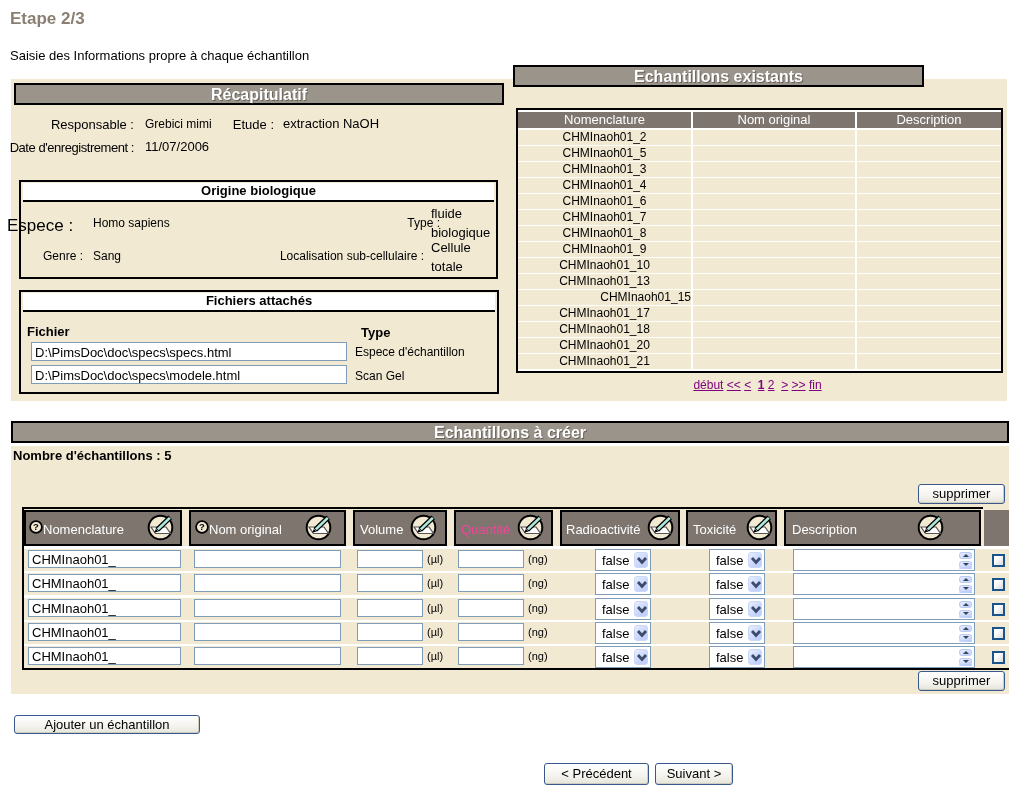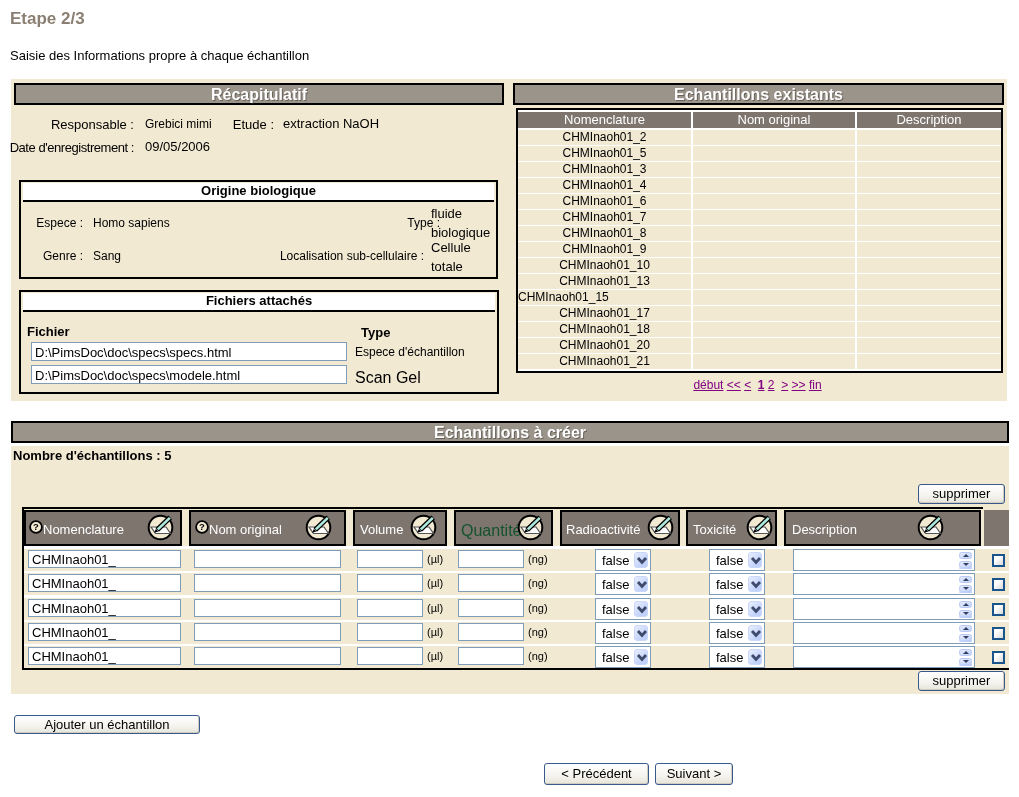--- a/index.html
+++ b/index.html
@@ -10,44 +10,44 @@
 
 <div class="abs" style="left:10px;top:9px;font-size:17px;font-weight:bold;color:#8a7f72">Etape 2/3</div>
 <div class="abs" style="left:10px;top:48px;font-size:13px">Saisie des Informations propre à chaque échantillon</div>
 <div class="abs" style="left:11px;top:79px;width:996px;height:322px;background:#f2e9d3"></div>
 <div class="barttl" style="left:14px;top:83px;width:490px;height:22px;line-height:19px">Récapitulatif</div>
 <div class="lbl" style="left:20px;top:117px;width:114px">Responsable :</div>
 <div class="val" style="left:145px;top:117px">Grebici mimi</div>
 <div class="lbl" style="left:200px;top:117px;width:74px">Etude :</div>
 <div class="val" style="left:283px;top:116px;font-size:13px">extraction NaOH</div>
 <div class="lbl" style="left:0px;top:140px;width:134px;letter-spacing:-0.45px">Date d'enregistrement :</div>
-<div class="val" style="left:145px;top:139px;font-size:13px">09/05/2006</div>
+<div class="val" style="left:145px;top:139px;font-size:13px">11/07/2006</div>
 <div class="abs" style="left:19px;top:180px;width:479px;height:99px;box-sizing:border-box;border:2px solid #000"></div>
 <div class="abs" style="left:23px;top:183px;width:471px;height:17px;background:#fff;border-bottom:2px solid #000;text-align:center;font-weight:bold;font-size:13px;line-height:16px">Origine biologique</div>
-<div class="lbl" style="left:23px;top:216px;width:60px;font-size:12px">Espece :</div>
+<div class="lbl" style="left:7px;top:216px;width:60px;font-size:17px">Espece :</div>
 <div class="val" style="left:93px;top:216px;font-size:12px">Homo sapiens</div>
 <div class="lbl" style="left:310px;top:216px;width:130px;font-size:12px">Type :</div>
 <div class="val" style="left:431px;top:204px;font-size:13px;white-space:normal;width:66px;line-height:19px">fluide biologique</div>
 <div class="lbl" style="left:23px;top:249px;width:60px;font-size:12px">Genre :</div>
 <div class="val" style="left:93px;top:249px;font-size:12px">Sang</div>
 <div class="lbl" style="left:254px;top:249px;width:170px;font-size:12px">Localisation sub-cellulaire :</div>
 <div class="val" style="left:431px;top:238px;font-size:13px;white-space:normal;width:66px;line-height:19px">Cellule totale</div>
 <div class="abs" style="left:19px;top:290px;width:480px;height:104px;box-sizing:border-box;border:2px solid #000"></div>
 <div class="abs" style="left:23px;top:293px;width:472px;height:17px;background:#fff;border-bottom:2px solid #000;text-align:center;font-weight:bold;font-size:13px;line-height:16px">Fichiers attachés</div>
 <div class="abs" style="left:27px;top:324px;font-size:13px;font-weight:bold">Fichier</div>
 <div class="abs" style="left:361px;top:325px;font-size:13px;font-weight:bold">Type</div>
 <div style="position:absolute;left:31px;top:342px;width:316px;height:19px;background:#fff;border:1px solid #7f9db9;box-sizing:border-box">
     <span style="position:absolute;left:3px;top:2px;font-size:13px;white-space:nowrap">D:\PimsDoc\doc\specs\specs.html</span>
   </div>
 <div class="abs" style="left:355px;top:345px;font-size:12px">Espece d'échantillon</div>
 <div style="position:absolute;left:31px;top:365px;width:316px;height:19px;background:#fff;border:1px solid #7f9db9;box-sizing:border-box">
     <span style="position:absolute;left:3px;top:2px;font-size:13px;white-space:nowrap">D:\PimsDoc\doc\specs\modele.html</span>
   </div>
-<div class="abs" style="left:355px;top:369px;font-size:16px">Scan Gel</div>
-<div class="barttl" style="left:513px;top:83px;width:491px;height:22px;line-height:19px">Echantillons existants</div>
+<div class="abs" style="left:355px;top:369px;font-size:12px">Scan Gel</div>
+<div class="barttl" style="left:513px;top:65px;width:411px;height:22px;line-height:19px">Echantillons existants</div>
 <div class="abs" style="left:516px;top:108px;width:487px;height:265px;box-sizing:border-box;border:2px solid #000;background:#fff">
     <div style="position:absolute;left:0px;top:2px;width:173px;height:16px;background:#7d756e;color:#fff;font-size:13px;text-align:center;line-height:16px">Nomenclature</div>
     <div style="position:absolute;left:175px;top:2px;width:162px;height:16px;background:#7d756e;color:#fff;font-size:13px;text-align:center;line-height:16px">Nom original</div>
     <div style="position:absolute;left:339px;top:2px;width:144px;height:16px;background:#7d756e;color:#fff;font-size:13px;text-align:center;line-height:16px">Description</div>
     <div style="position:absolute;left:0px;top:20px;width:173px;height:15px;background:#f2e9d3;font-size:12px;text-align:center;line-height:15px">CHMInaoh01_2</div>
     <div style="position:absolute;left:175px;top:20px;width:162px;height:15px;background:#f2e9d3"></div>
     <div style="position:absolute;left:339px;top:20px;width:144px;height:15px;background:#f2e9d3"></div>
     <div style="position:absolute;left:0px;top:36px;width:173px;height:15px;background:#f2e9d3;font-size:12px;text-align:center;line-height:15px">CHMInaoh01_5</div>
     <div style="position:absolute;left:175px;top:36px;width:162px;height:15px;background:#f2e9d3"></div>
     <div style="position:absolute;left:339px;top:36px;width:144px;height:15px;background:#f2e9d3"></div>
@@ -68,21 +68,21 @@
     <div style="position:absolute;left:339px;top:116px;width:144px;height:15px;background:#f2e9d3"></div>
     <div style="position:absolute;left:0px;top:132px;width:173px;height:15px;background:#f2e9d3;font-size:12px;text-align:center;line-height:15px">CHMInaoh01_9</div>
     <div style="position:absolute;left:175px;top:132px;width:162px;height:15px;background:#f2e9d3"></div>
     <div style="position:absolute;left:339px;top:132px;width:144px;height:15px;background:#f2e9d3"></div>
     <div style="position:absolute;left:0px;top:148px;width:173px;height:15px;background:#f2e9d3;font-size:12px;text-align:center;line-height:15px">CHMInaoh01_10</div>
     <div style="position:absolute;left:175px;top:148px;width:162px;height:15px;background:#f2e9d3"></div>
     <div style="position:absolute;left:339px;top:148px;width:144px;height:15px;background:#f2e9d3"></div>
     <div style="position:absolute;left:0px;top:164px;width:173px;height:15px;background:#f2e9d3;font-size:12px;text-align:center;line-height:15px">CHMInaoh01_13</div>
     <div style="position:absolute;left:175px;top:164px;width:162px;height:15px;background:#f2e9d3"></div>
     <div style="position:absolute;left:339px;top:164px;width:144px;height:15px;background:#f2e9d3"></div>
-    <div style="position:absolute;left:0px;top:180px;width:173px;height:15px;background:#f2e9d3;font-size:12px;text-align:left;line-height:15px">CHMInaoh01_15</div>
+    <div style="position:absolute;left:0px;top:180px;width:173px;height:15px;background:#f2e9d3;font-size:12px;text-align:right;line-height:15px">CHMInaoh01_15</div>
     <div style="position:absolute;left:175px;top:180px;width:162px;height:15px;background:#f2e9d3"></div>
     <div style="position:absolute;left:339px;top:180px;width:144px;height:15px;background:#f2e9d3"></div>
     <div style="position:absolute;left:0px;top:196px;width:173px;height:15px;background:#f2e9d3;font-size:12px;text-align:center;line-height:15px">CHMInaoh01_17</div>
     <div style="position:absolute;left:175px;top:196px;width:162px;height:15px;background:#f2e9d3"></div>
     <div style="position:absolute;left:339px;top:196px;width:144px;height:15px;background:#f2e9d3"></div>
     <div style="position:absolute;left:0px;top:212px;width:173px;height:15px;background:#f2e9d3;font-size:12px;text-align:center;line-height:15px">CHMInaoh01_18</div>
     <div style="position:absolute;left:175px;top:212px;width:162px;height:15px;background:#f2e9d3"></div>
     <div style="position:absolute;left:339px;top:212px;width:144px;height:15px;background:#f2e9d3"></div>
     <div style="position:absolute;left:0px;top:228px;width:173px;height:15px;background:#f2e9d3;font-size:12px;text-align:center;line-height:15px">CHMInaoh01_20</div>
     <div style="position:absolute;left:175px;top:228px;width:162px;height:15px;background:#f2e9d3"></div>
@@ -133,21 +133,21 @@
 <polygon points="7,18.8 11.4,17.6 8.9,14.9" fill="#000"></polygon>
 </svg>
 <div class="abs" style="left:360px;top:522px;font-size:13px;color:#fff">Volume</div>
 <svg style="position:absolute;left:410px;top:514px" width="27" height="27" viewBox="0 0 27 27">
 <circle cx="13.5" cy="13.5" r="11.8" fill="#f2e9d3" stroke="#000" stroke-width="2"></circle>
 <polygon points="4,13 19,13 23.5,19.5 8.5,19.5" fill="#fff" stroke="#555" stroke-width="1.2"></polygon>
 <line x1="23.2" y1="3.4" x2="10.2" y2="15.9" stroke="#000" stroke-width="5"></line>
 <line x1="22.8" y1="3.9" x2="10.8" y2="15.4" stroke="#aeeade" stroke-width="2.7"></line>
 <polygon points="7,18.8 11.4,17.6 8.9,14.9" fill="#000"></polygon>
 </svg>
-<div class="abs" style="left:461px;top:522px;font-size:16px;color:#14532d">Quantité</div>
+<div class="abs" style="left:461px;top:522px;font-size:13px;color:#ec4899">Quantité</div>
 <svg style="position:absolute;left:517px;top:514px" width="27" height="27" viewBox="0 0 27 27">
 <circle cx="13.5" cy="13.5" r="11.8" fill="#f2e9d3" stroke="#000" stroke-width="2"></circle>
 <polygon points="4,13 19,13 23.5,19.5 8.5,19.5" fill="#fff" stroke="#555" stroke-width="1.2"></polygon>
 <line x1="23.2" y1="3.4" x2="10.2" y2="15.9" stroke="#000" stroke-width="5"></line>
 <line x1="22.8" y1="3.9" x2="10.8" y2="15.4" stroke="#aeeade" stroke-width="2.7"></line>
 <polygon points="7,18.8 11.4,17.6 8.9,14.9" fill="#000"></polygon>
 </svg>
 <div class="abs" style="left:566px;top:522px;font-size:13px;color:#fff">Radioactivité</div>
 <svg style="position:absolute;left:647px;top:514px" width="27" height="27" viewBox="0 0 27 27">
 <circle cx="13.5" cy="13.5" r="11.8" fill="#f2e9d3" stroke="#000" stroke-width="2"></circle>

